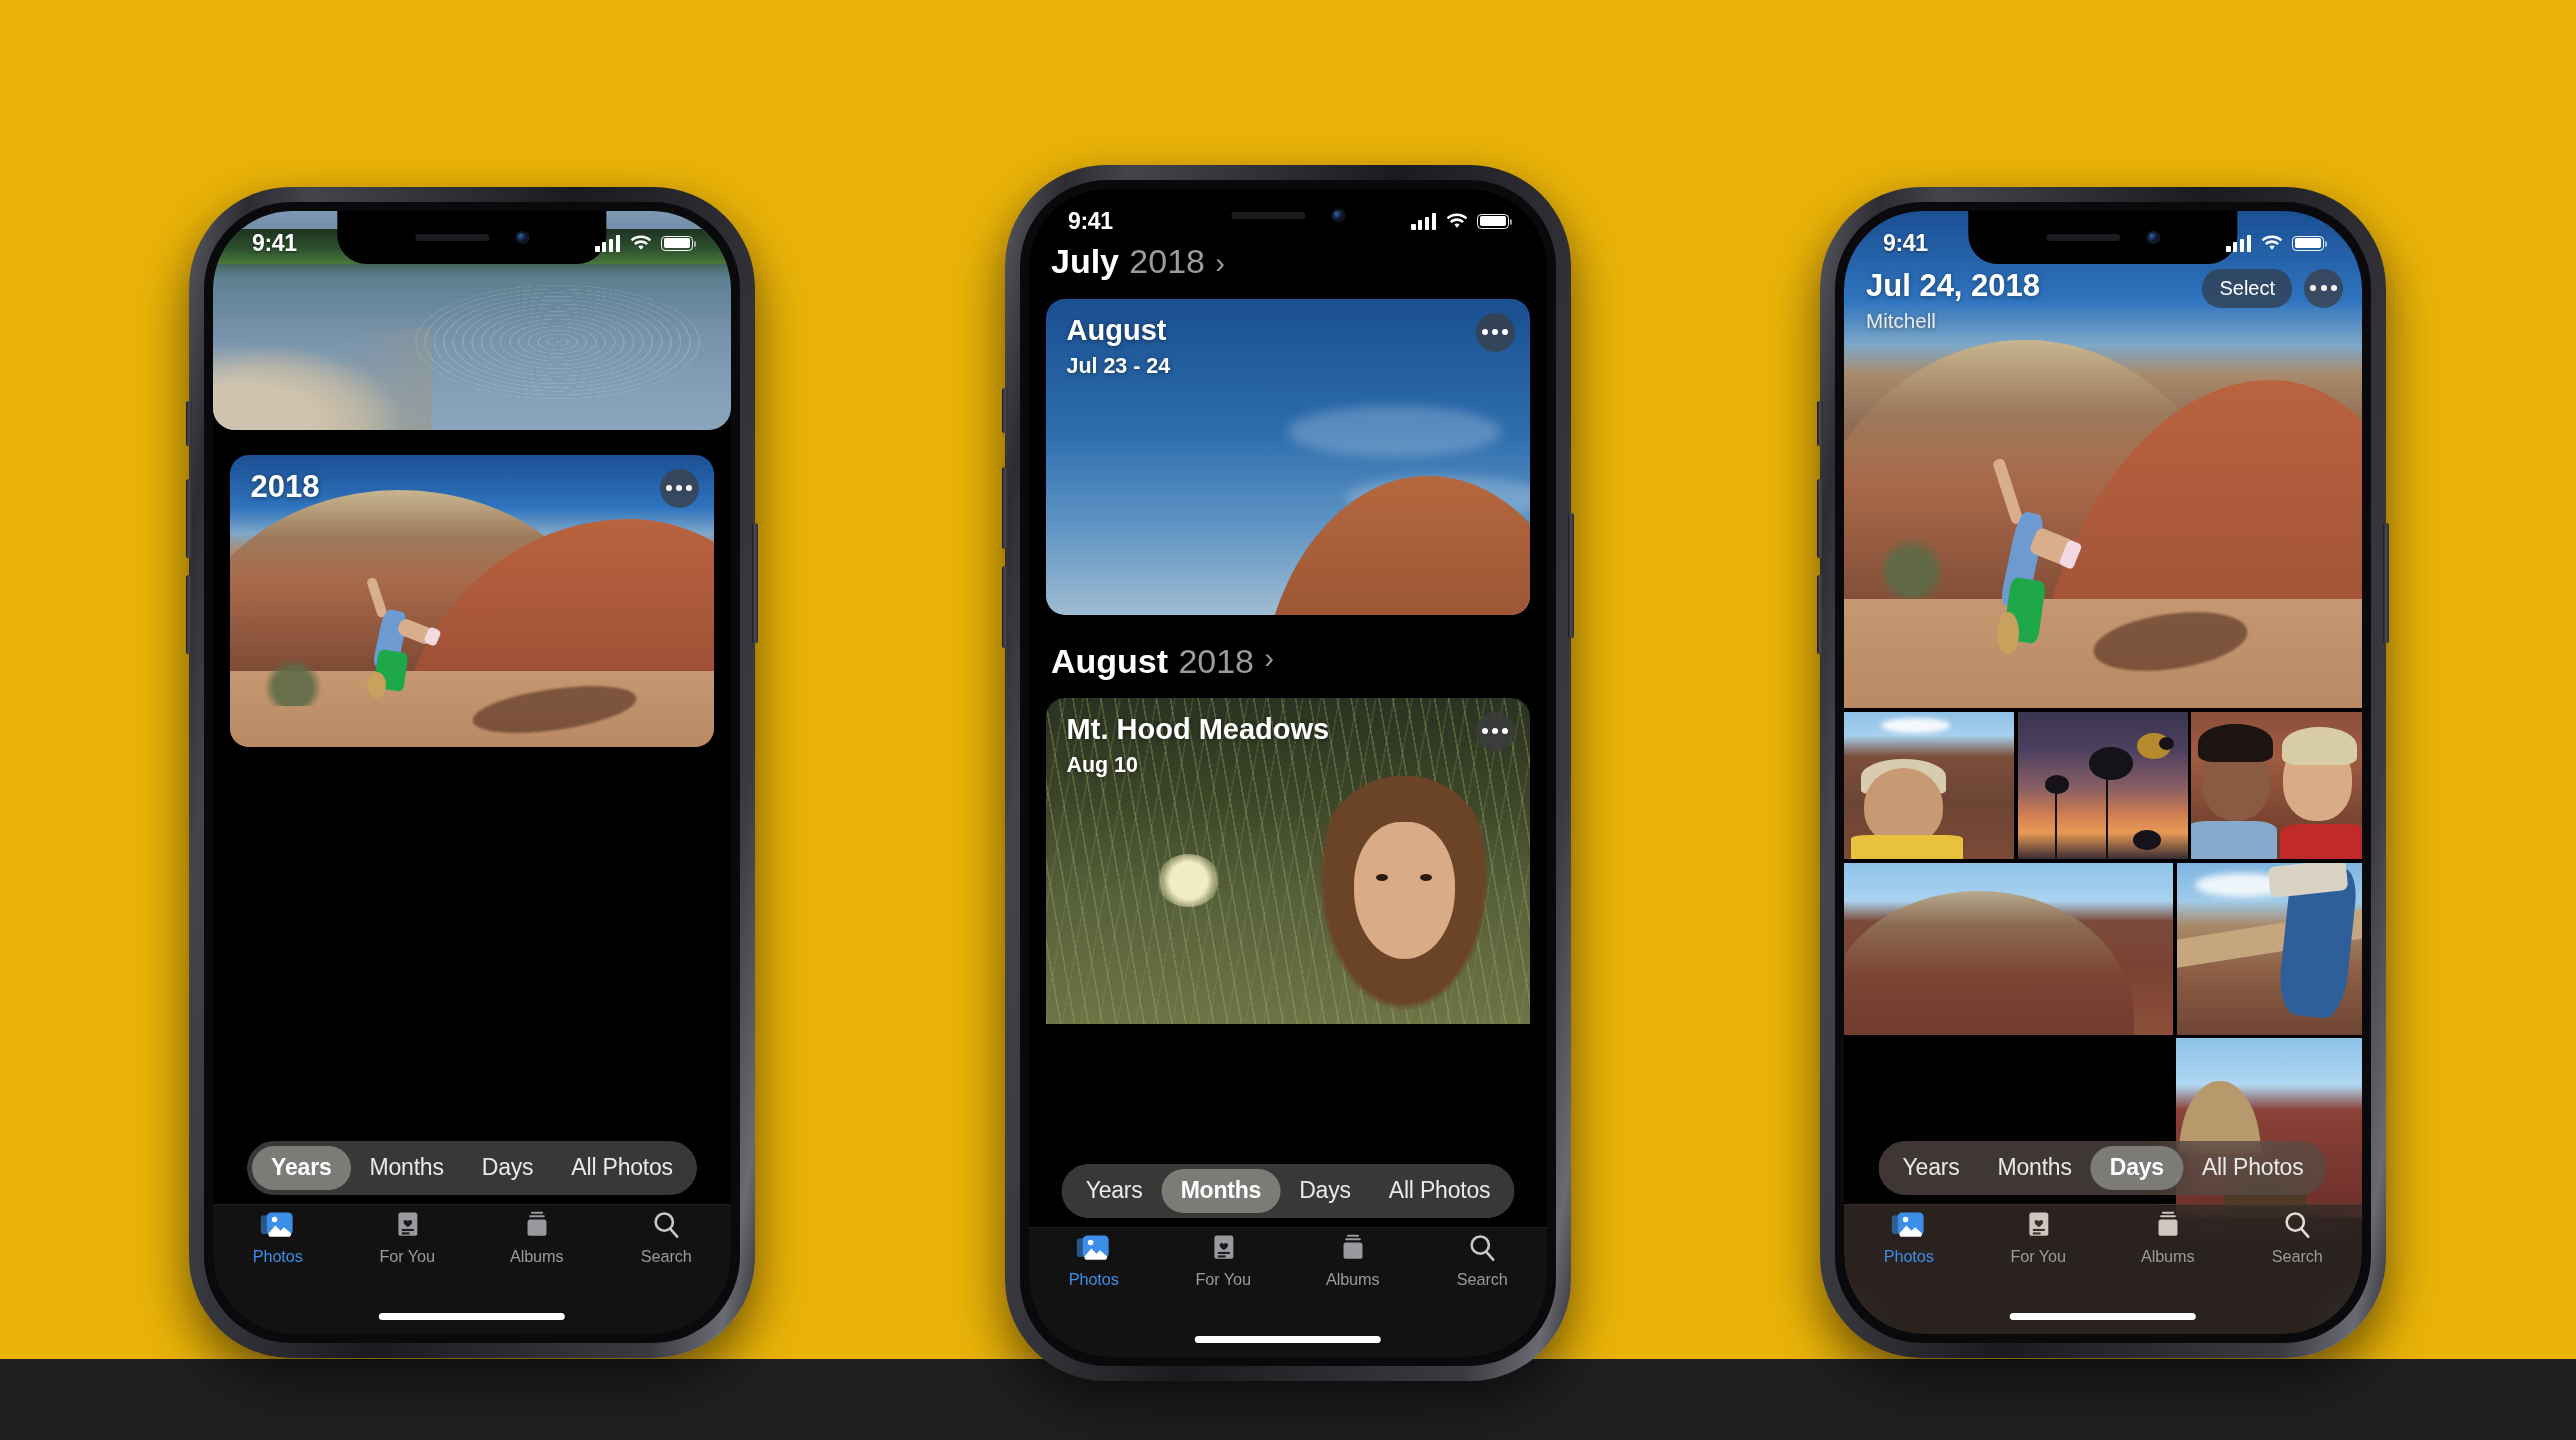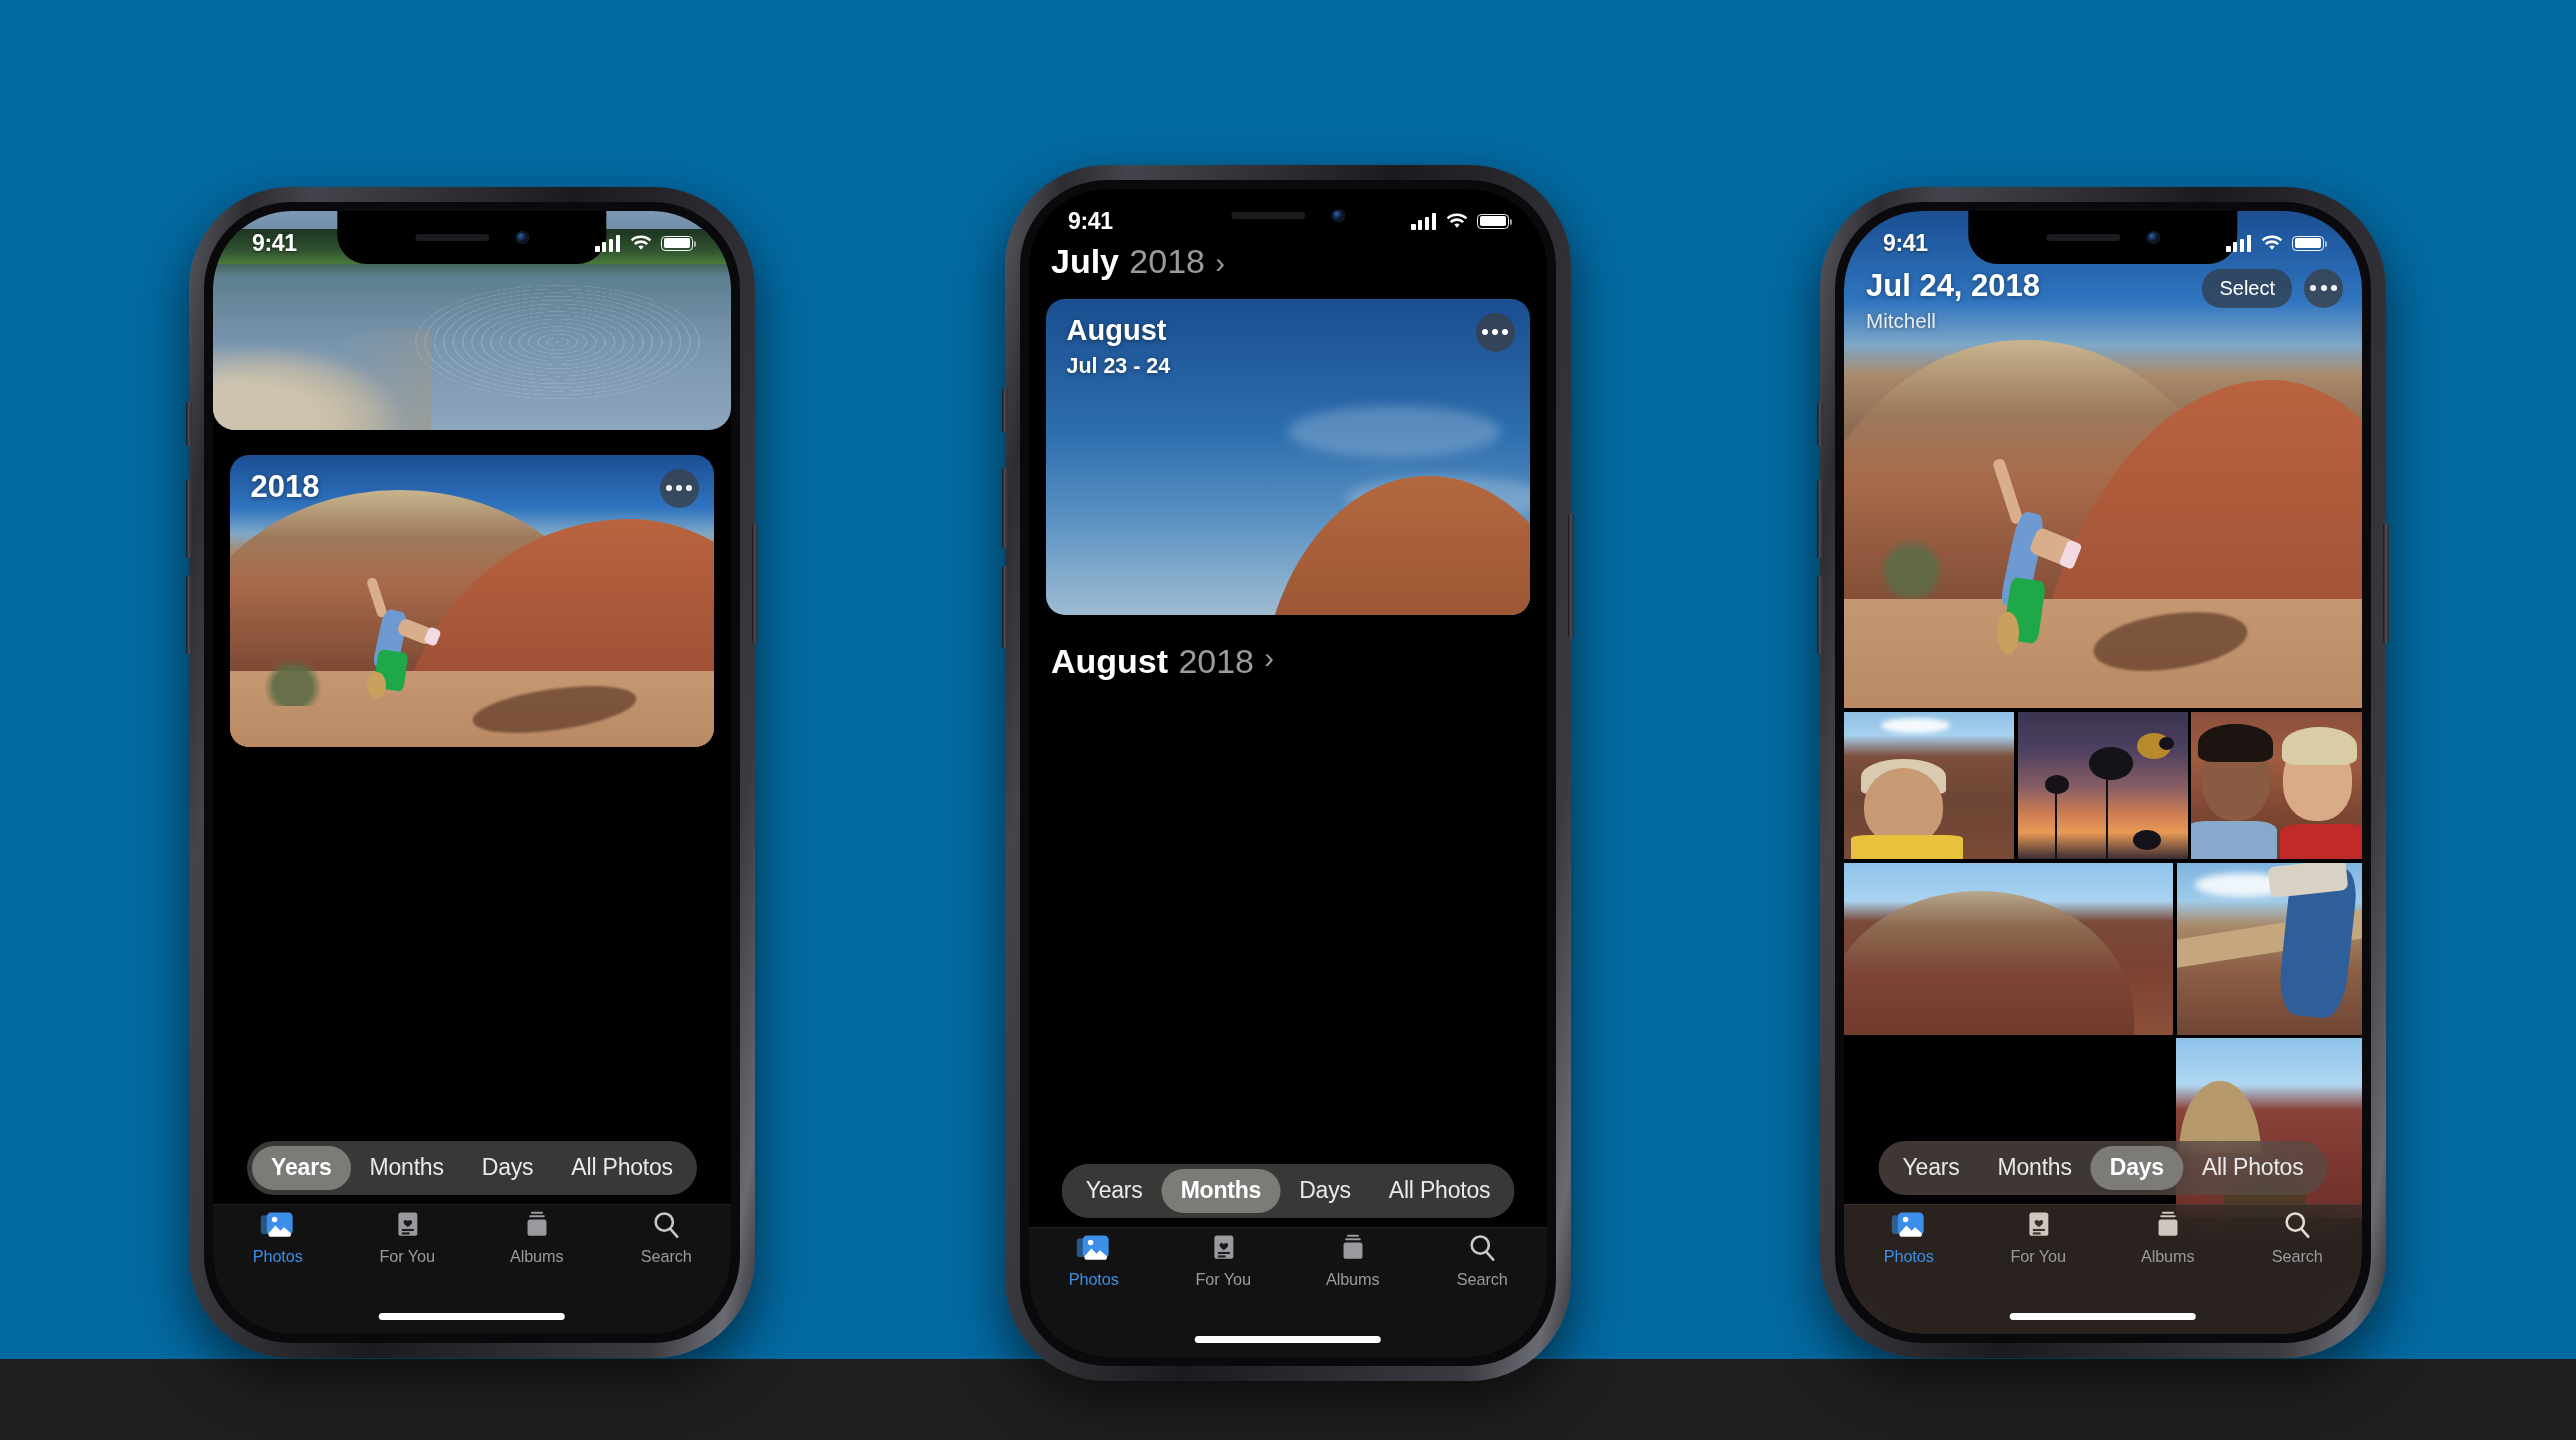--- a/index.html
+++ b/index.html
@@ -5,21 +5,21 @@
   * { box-sizing: border-box; margin: 0; padding: 0; }
   html, body {
     width: 2576px; height: 1441px;
     background: #1f1f1f;
     font-family: "Liberation Sans", sans-serif;
     overflow: hidden;
   }
   .stage {
     position: relative;
     width: 2576px; height: 1359px;
-    background: #0369a1;
+    background: #eab308;
   }
 
   
   .phone {
     position: absolute;
     border-radius: 101px;
     background: linear-gradient(100deg, #5b5b63 0%, #2c2c31 8%, #44444c 16%, #1b1b1f 50%, #3a3a41 86%, #6a6a72 95%, #2a2a2e 100%);
     padding: 14.6px;
     box-shadow: 0 22px 51px rgba(0,0,0,0.55);
   }
@@ -536,20 +536,38 @@
               <span></span>
           </div>
         </div>
 
         <div style="position:absolute; left:22px; top:453px; display:flex; align-items:flex-start; gap:10.3px;">
           <span style="font-size:34px; font-weight:bold; color:#fff;">August</span>
           <span style="font-size:34px; color:#9b9b9f;">2018</span>
           <span class="chev" style="font-size:29px; color:#9b9b9f;">›</span>
         </div>
 
+        <div class="ph ph-grass" style="position:absolute; left:17px; top:509px; width:calc(100% - 34px); height:326px; border-radius:19px 19px 0 0;">
+          <div class="blades"></div>
+          <div class="bloom"></div>
+          <div class="portrait">
+            <div class="hair"></div>
+            <div class="face">
+              <div class="eye" style="left:22%;"></div>
+              <div class="eye" style="right:22%;"></div>
+            </div>
+          </div>
+          <div class="card-title" style="left:20.6px; top:15.4px; font-size:29px; font-weight:bold;">Mt. Hood Meadows</div>
+          <div class="card-title" style="left:20.6px; top:55px; font-size:21.4px; font-weight:bold;">Aug 10</div>
+          <div class="ellipsis-btn" style="right:15.4px; top:13.7px;">
+            <span></span>
+              <span></span>
+              <span></span>
+          </div>
+        </div>
 
         <div class="segmented" style="bottom:139px;">
           <div class="seg">Years</div>
           <div class="seg active">Months</div>
           <div class="seg">Days</div>
           <div class="seg">All Photos</div>
         </div>
 
         <div class="tabbar">
           <div class="tab active">

